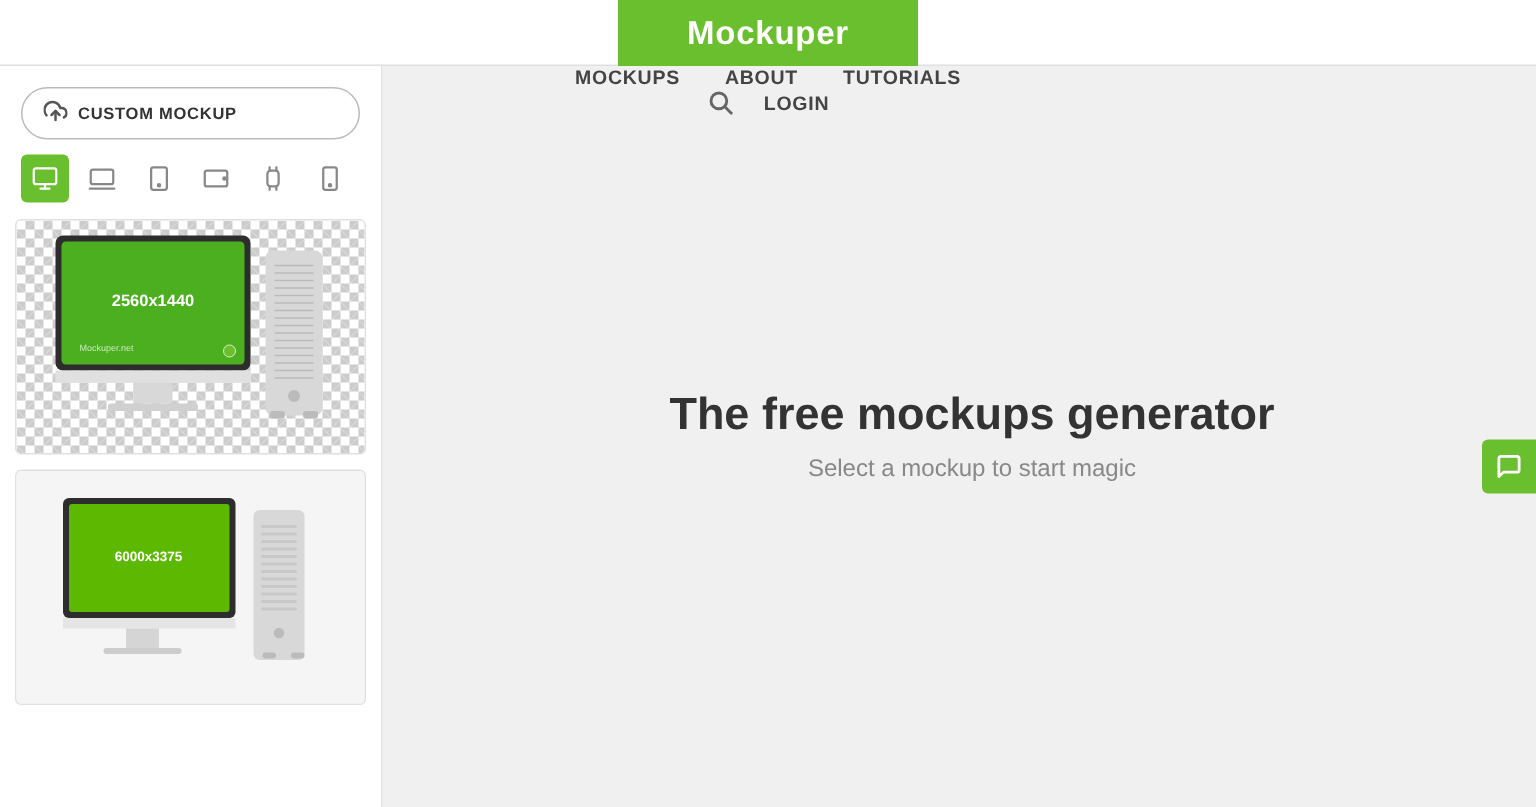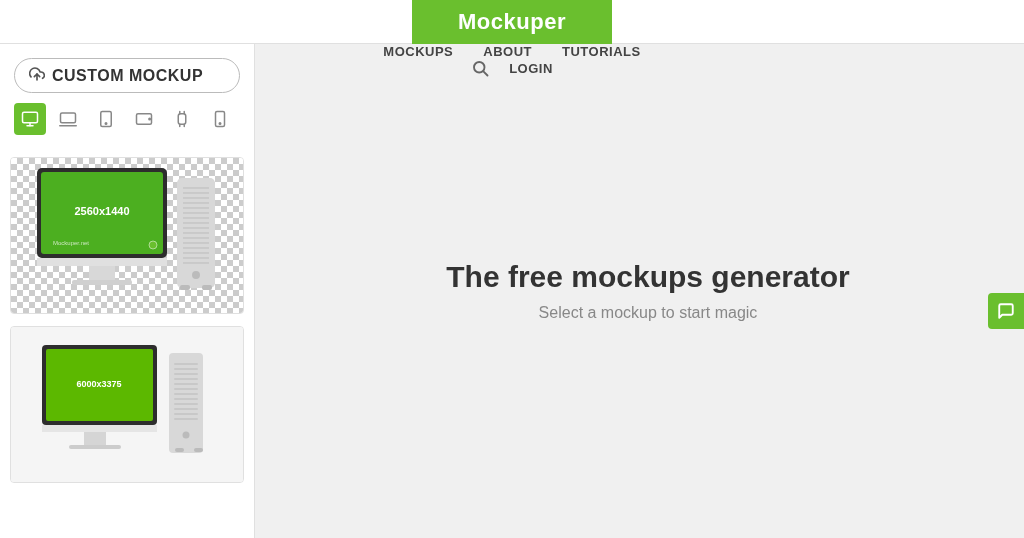--- a/index.html
+++ b/index.html
@@ -66,21 +66,21 @@
       padding: 7px 14px;
       display: flex; align-items: center; gap: 7px;
       cursor: pointer;
       width: calc(100% - 28px);
       background: #fff;
     }
     .upload-icon {
       font-size: 14px; color: #555;
     }
     .custom-mockup-label {
-      font-size: 16px; font-weight: 700; color: #333; letter-spacing: 0.5px;
+      font-size: 11px; font-weight: 700; color: #333; letter-spacing: 0.5px;
       text-transform: uppercase;
     }
 
     .device-icons {
       display: flex; align-items: center; gap: 6px;
       padding: 0 14px 10px 14px;
     }
     .device-icon-item {
       width: 32px; height: 32px;
       display: flex; align-items: center; justify-content: center;
@@ -89,21 +89,21 @@
     }
     .device-icon-item.active {
       background: #6abf2e;
     }
     .device-icon-item svg {
       width: 18px; height: 18px;
     }
 
     
     .mockup-card {
-      margin: 12px 10px 10px 10px;
+      margin: 1px 10px 10px 10px;
       border: 1px solid #e0e0e0;
       border-radius: 4px;
       background: #fff;
       overflow: hidden;
       cursor: pointer;
     }
 
     .card-checkered {
       background-color: #fff;
       background-image:

